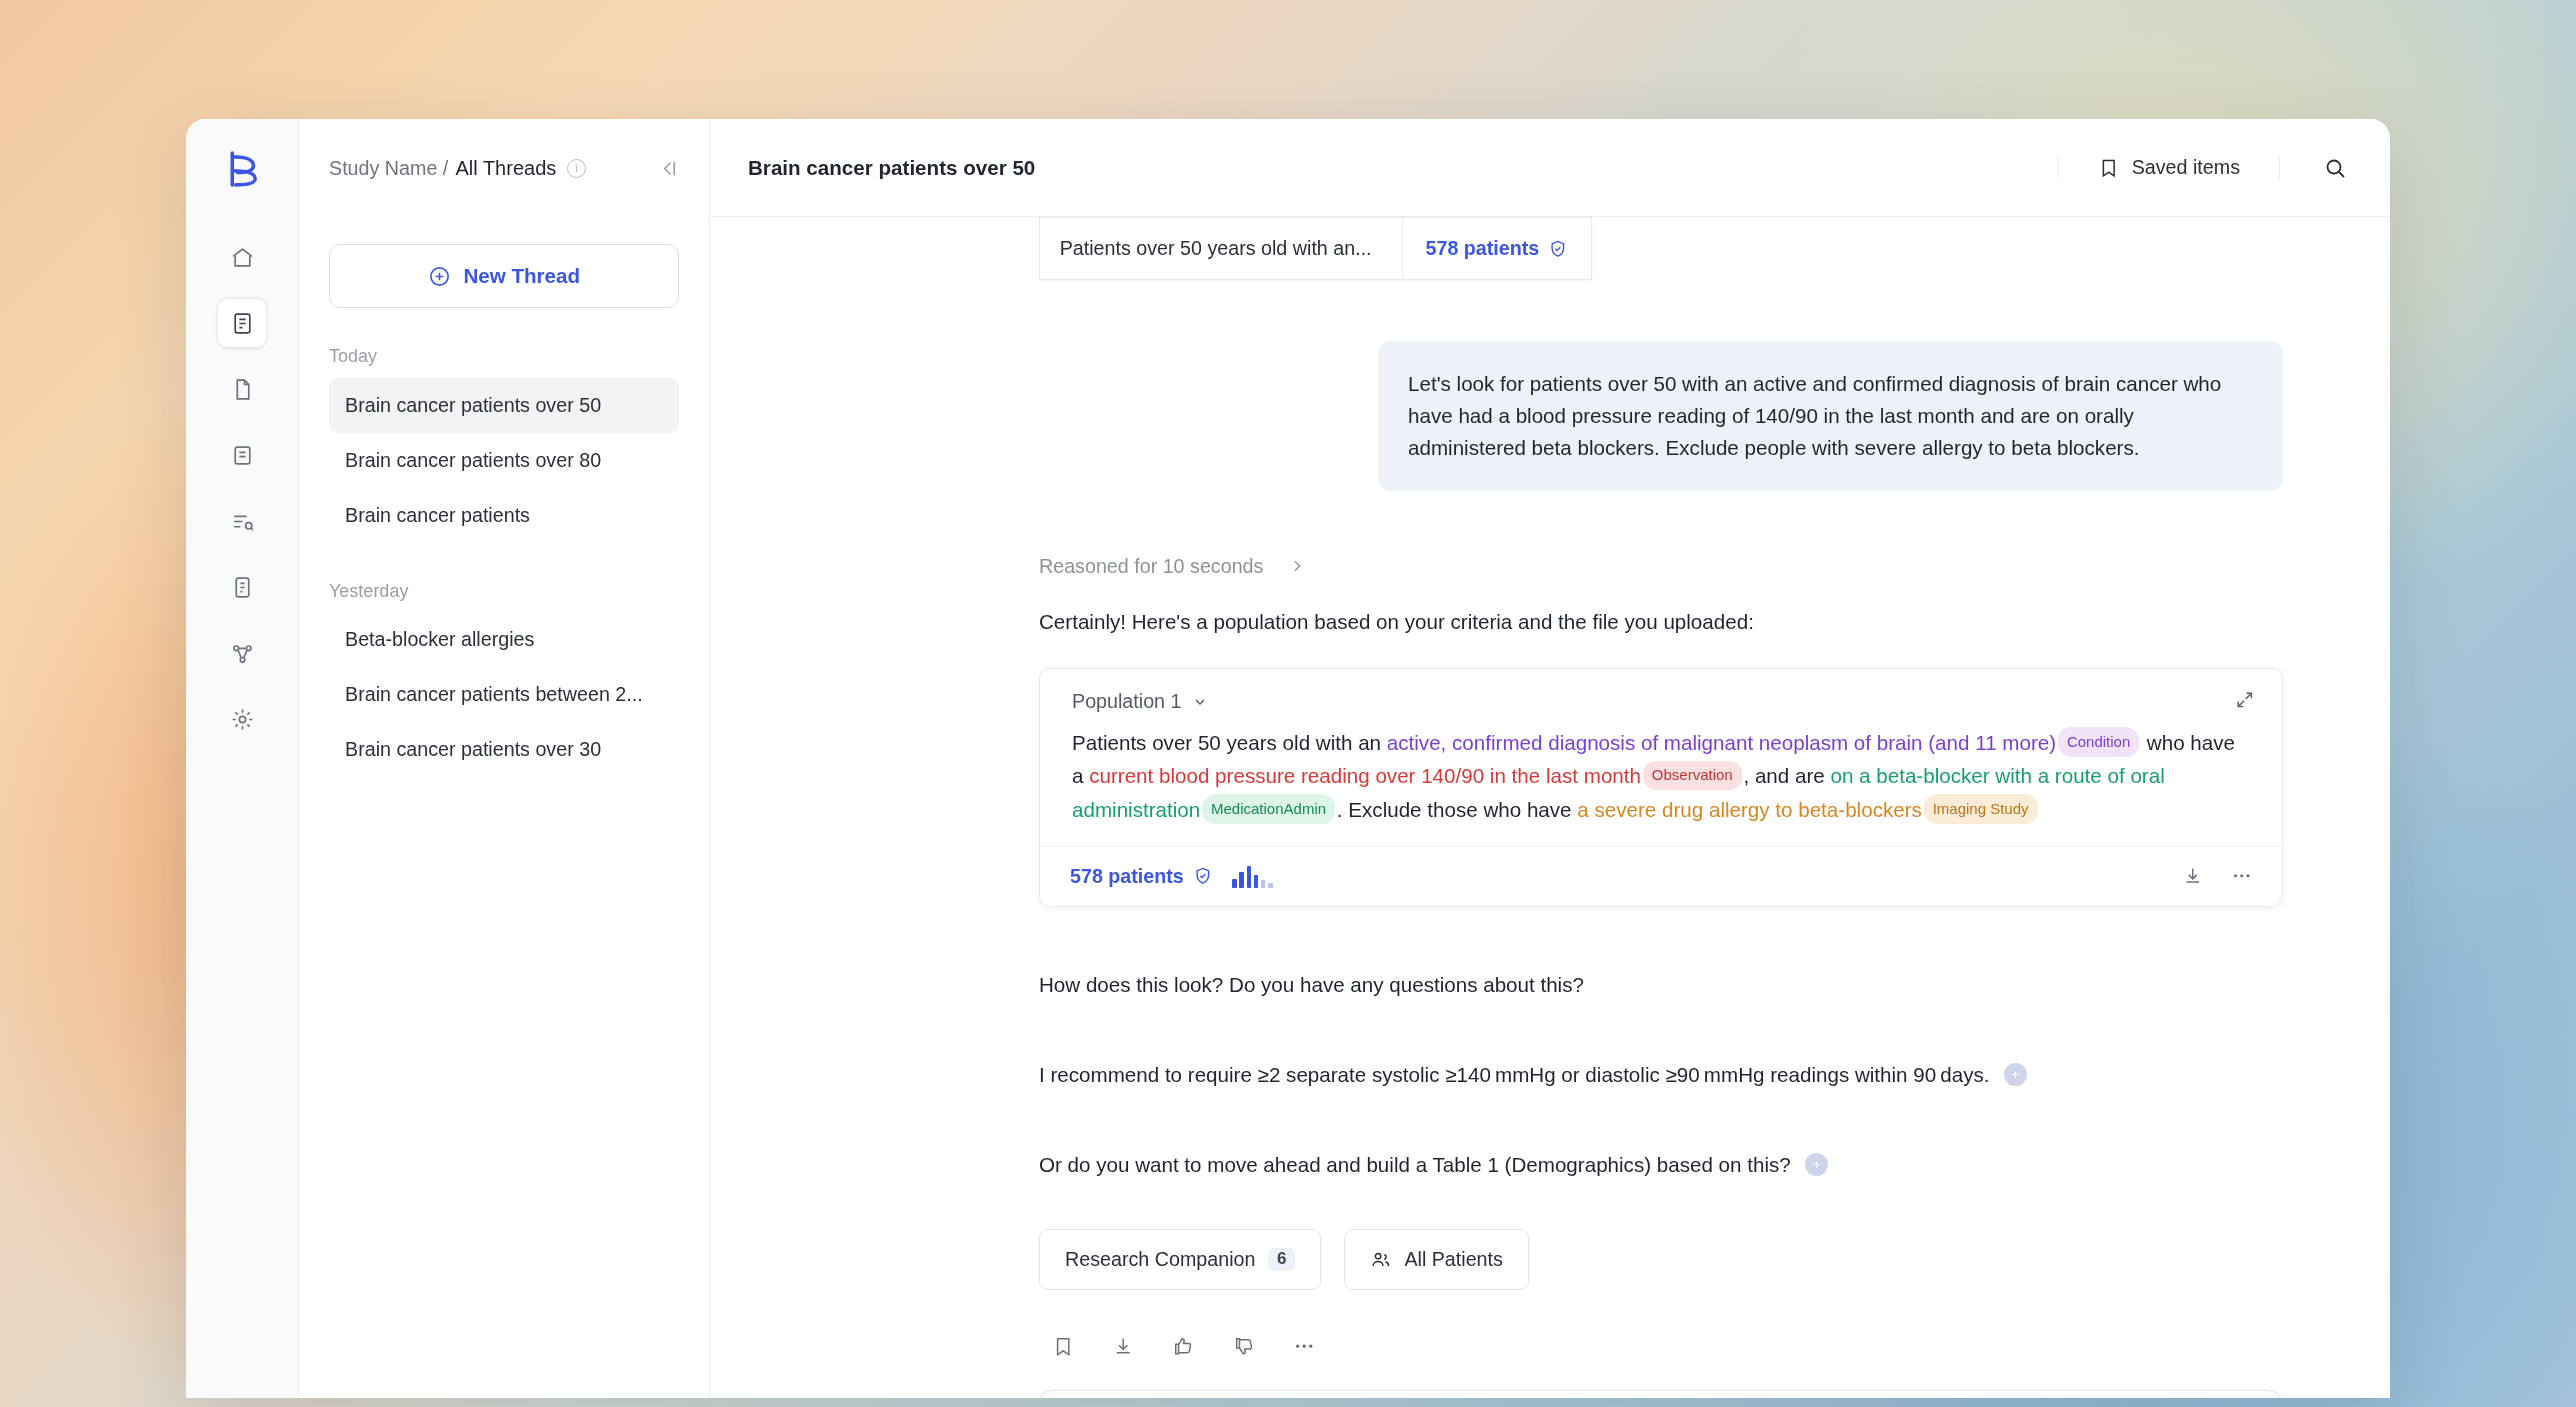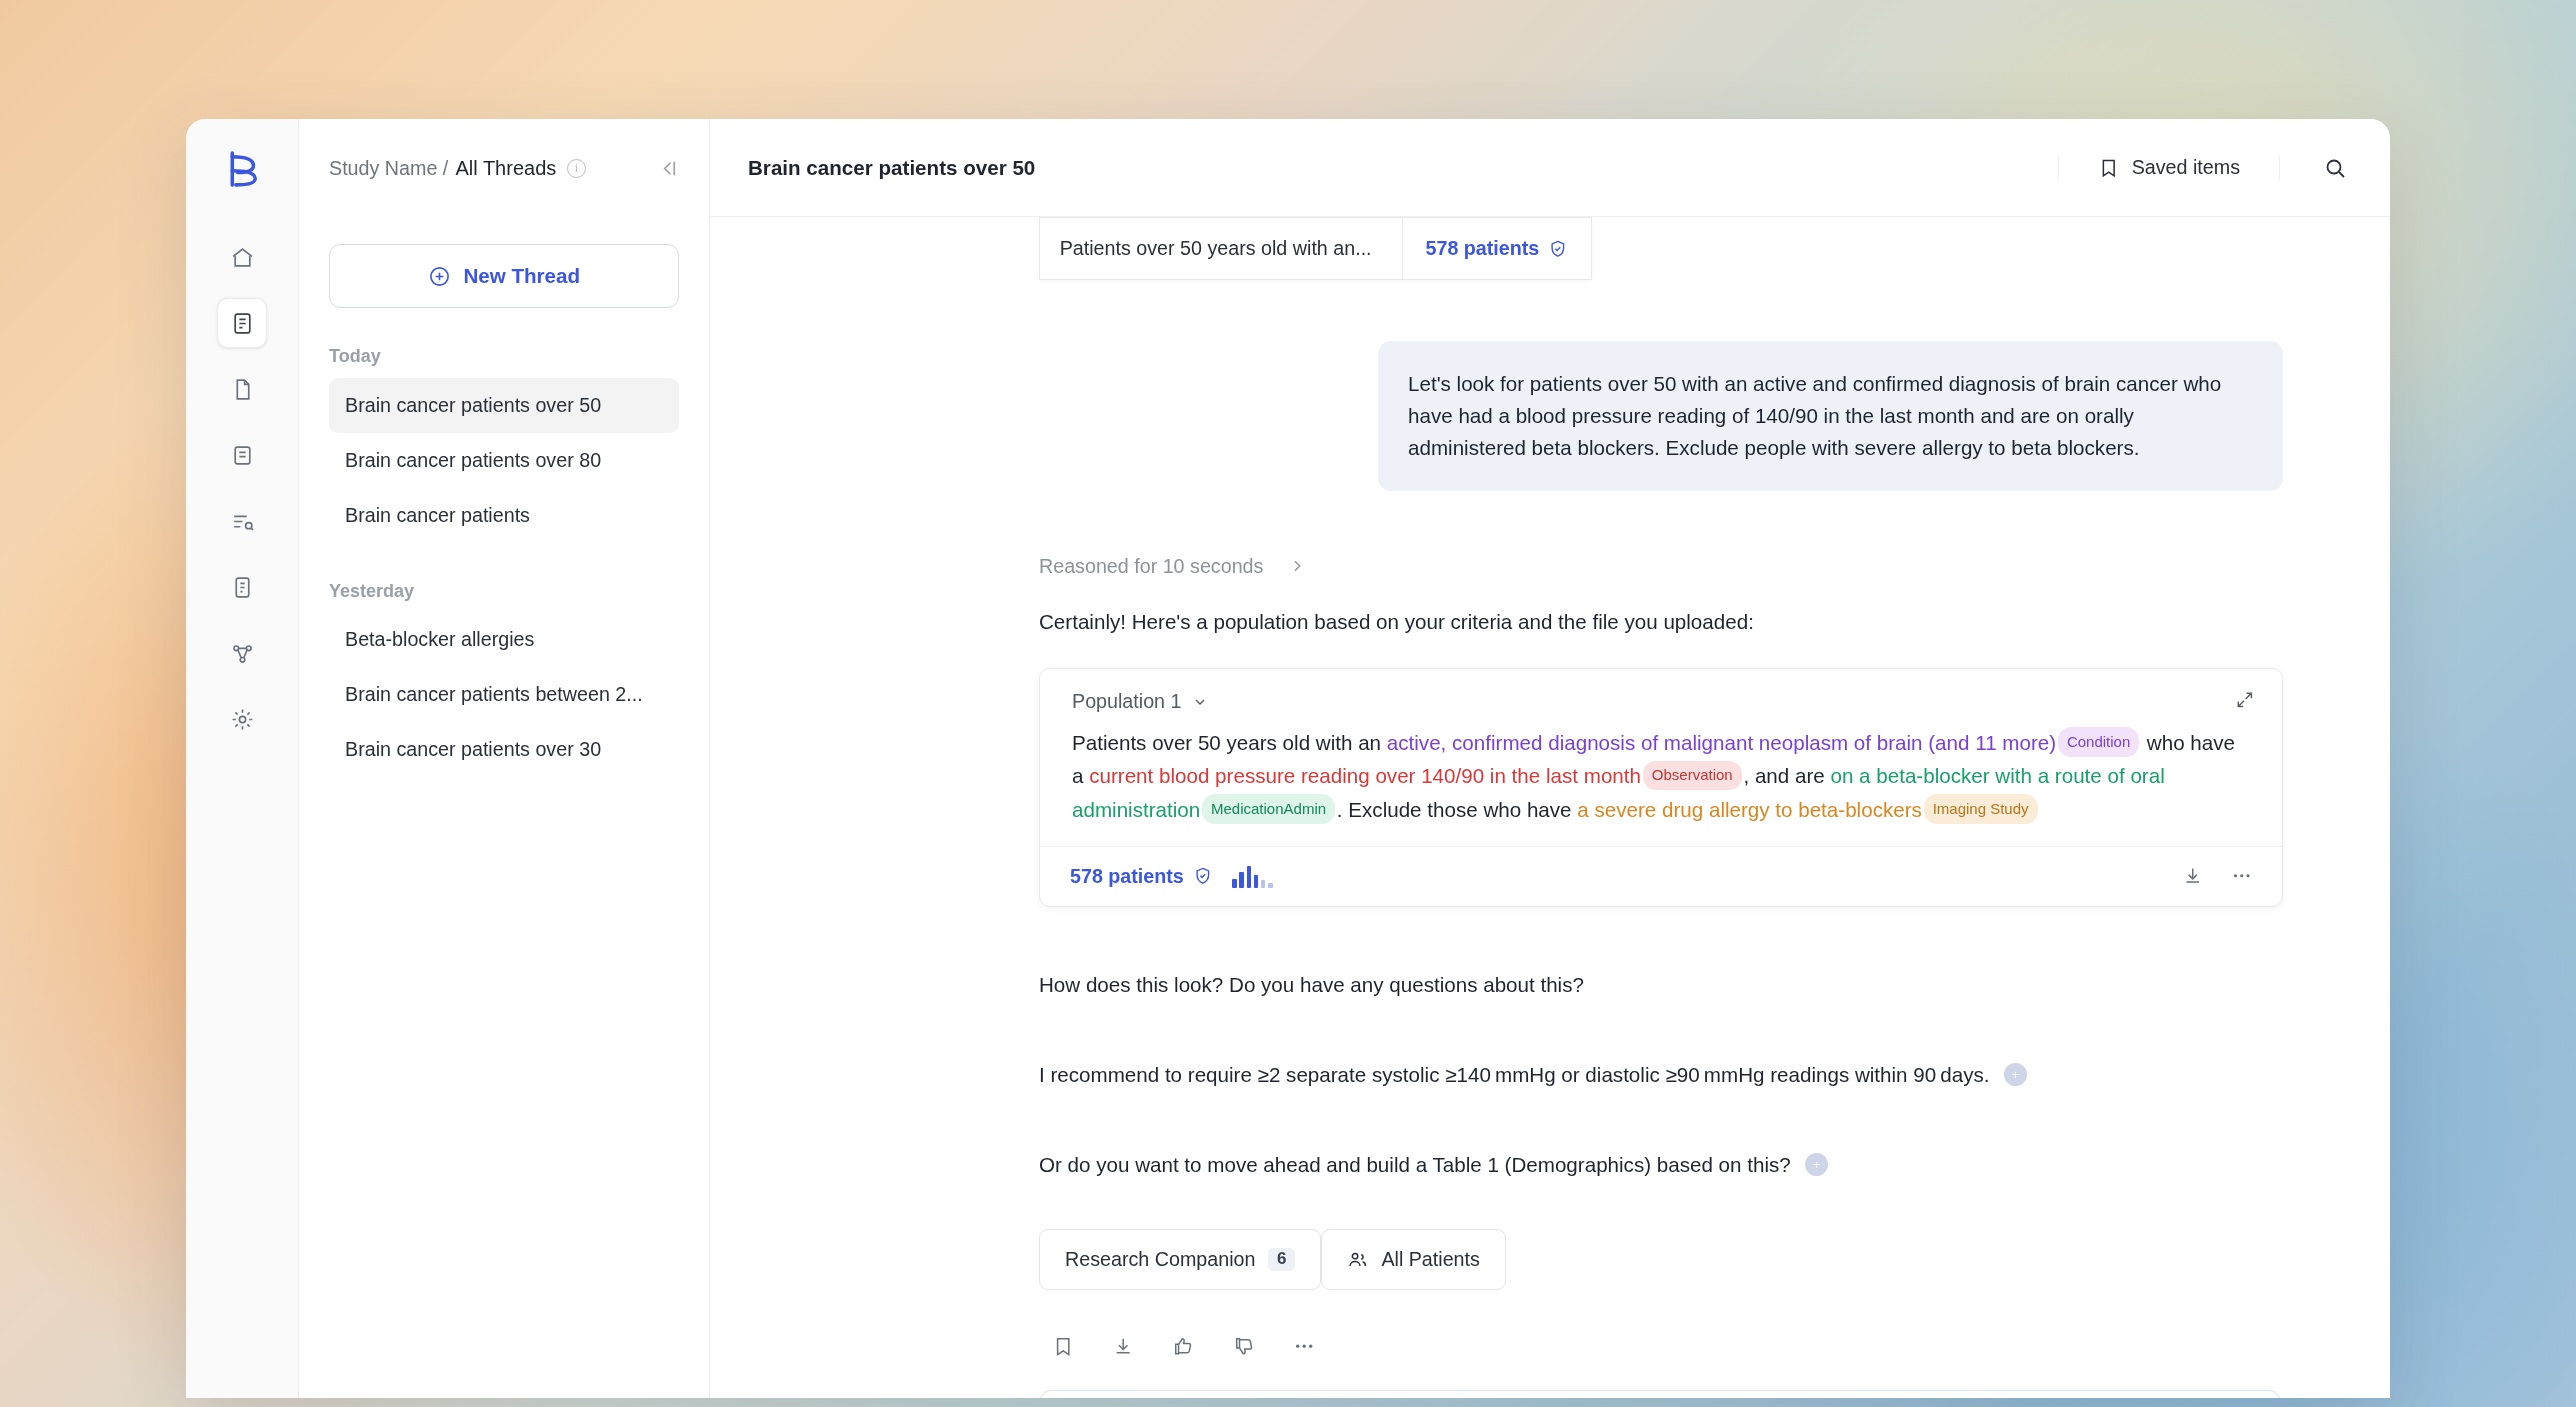--- a/index.html
+++ b/index.html
@@ -113,21 +113,21 @@
     border-radius: 10.7px;
     display: flex; align-items: center; justify-content: center;
     gap: 12.5px;
     color: #3b56e0;
     font-size: 20.6px; font-weight: 600;
     cursor: pointer;
     background: #fff;
   }
   .thread-group-label {
     padding: 38px 30px 10.7px 30px;
-    font-size: 18px; color: #9aa0a8; font-weight: bold;
+    font-size: 18px; color: #9aa0a8;
   }
   .thread-item {
     margin: 0 30px;
     padding: 16px 16px;
     border-radius: 9px;
     font-size: 19.7px;
     color: #2a2f3a;
     cursor: pointer;
     white-space: nowrap; overflow: hidden; text-overflow: ellipsis;
   }
@@ -282,21 +282,21 @@
     font-size: 20.6px; color: #1f2430;
     display: flex; align-items: center; gap: 14.3px;
   }
   .suggest-dot {
     width: 23px; height: 23px; border-radius: 50%;
     background: #cfd5e8; color: #fff;
     display: inline-flex; align-items: center; justify-content: center;
     font-size: 13.4px; cursor: pointer; flex: 0 0 23px;
   }
 
-  .chips-row { margin-top: 52px; display: flex; }
+  .chips-row { margin-top: 52px; display: flex; gap: 23px; }
   .chip {
     display: flex; align-items: center; gap: 12.5px;
     border: 0.9px solid #e2e4e8;
     border-radius: 9px;
     padding: 18px 25px;
     font-size: 19.7px; color: #2a2f3a;
     background: #fff; cursor: pointer;
   }
   .chip-badge {
     background: #eef1f8; color: #3b4252;

